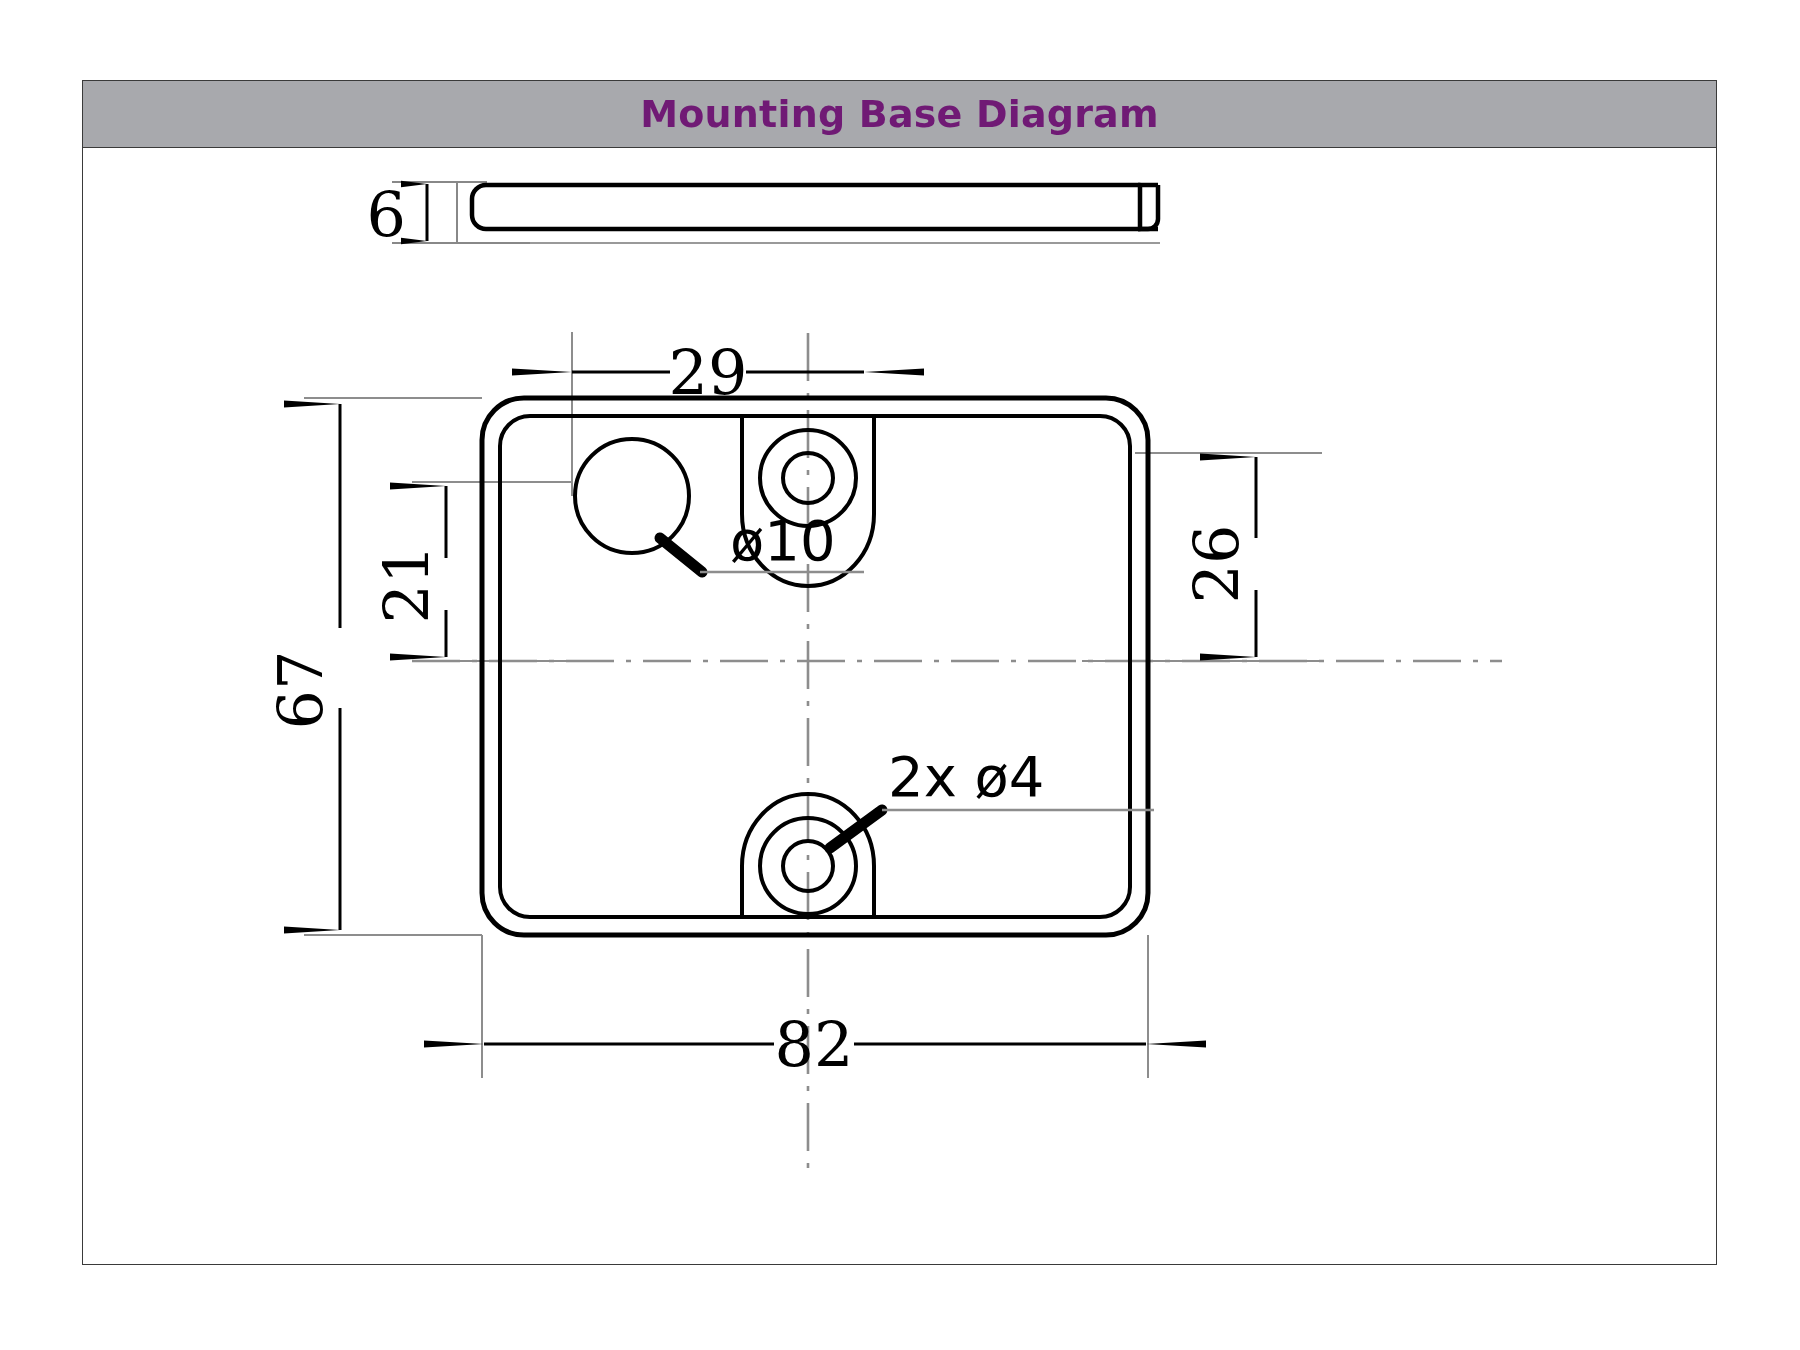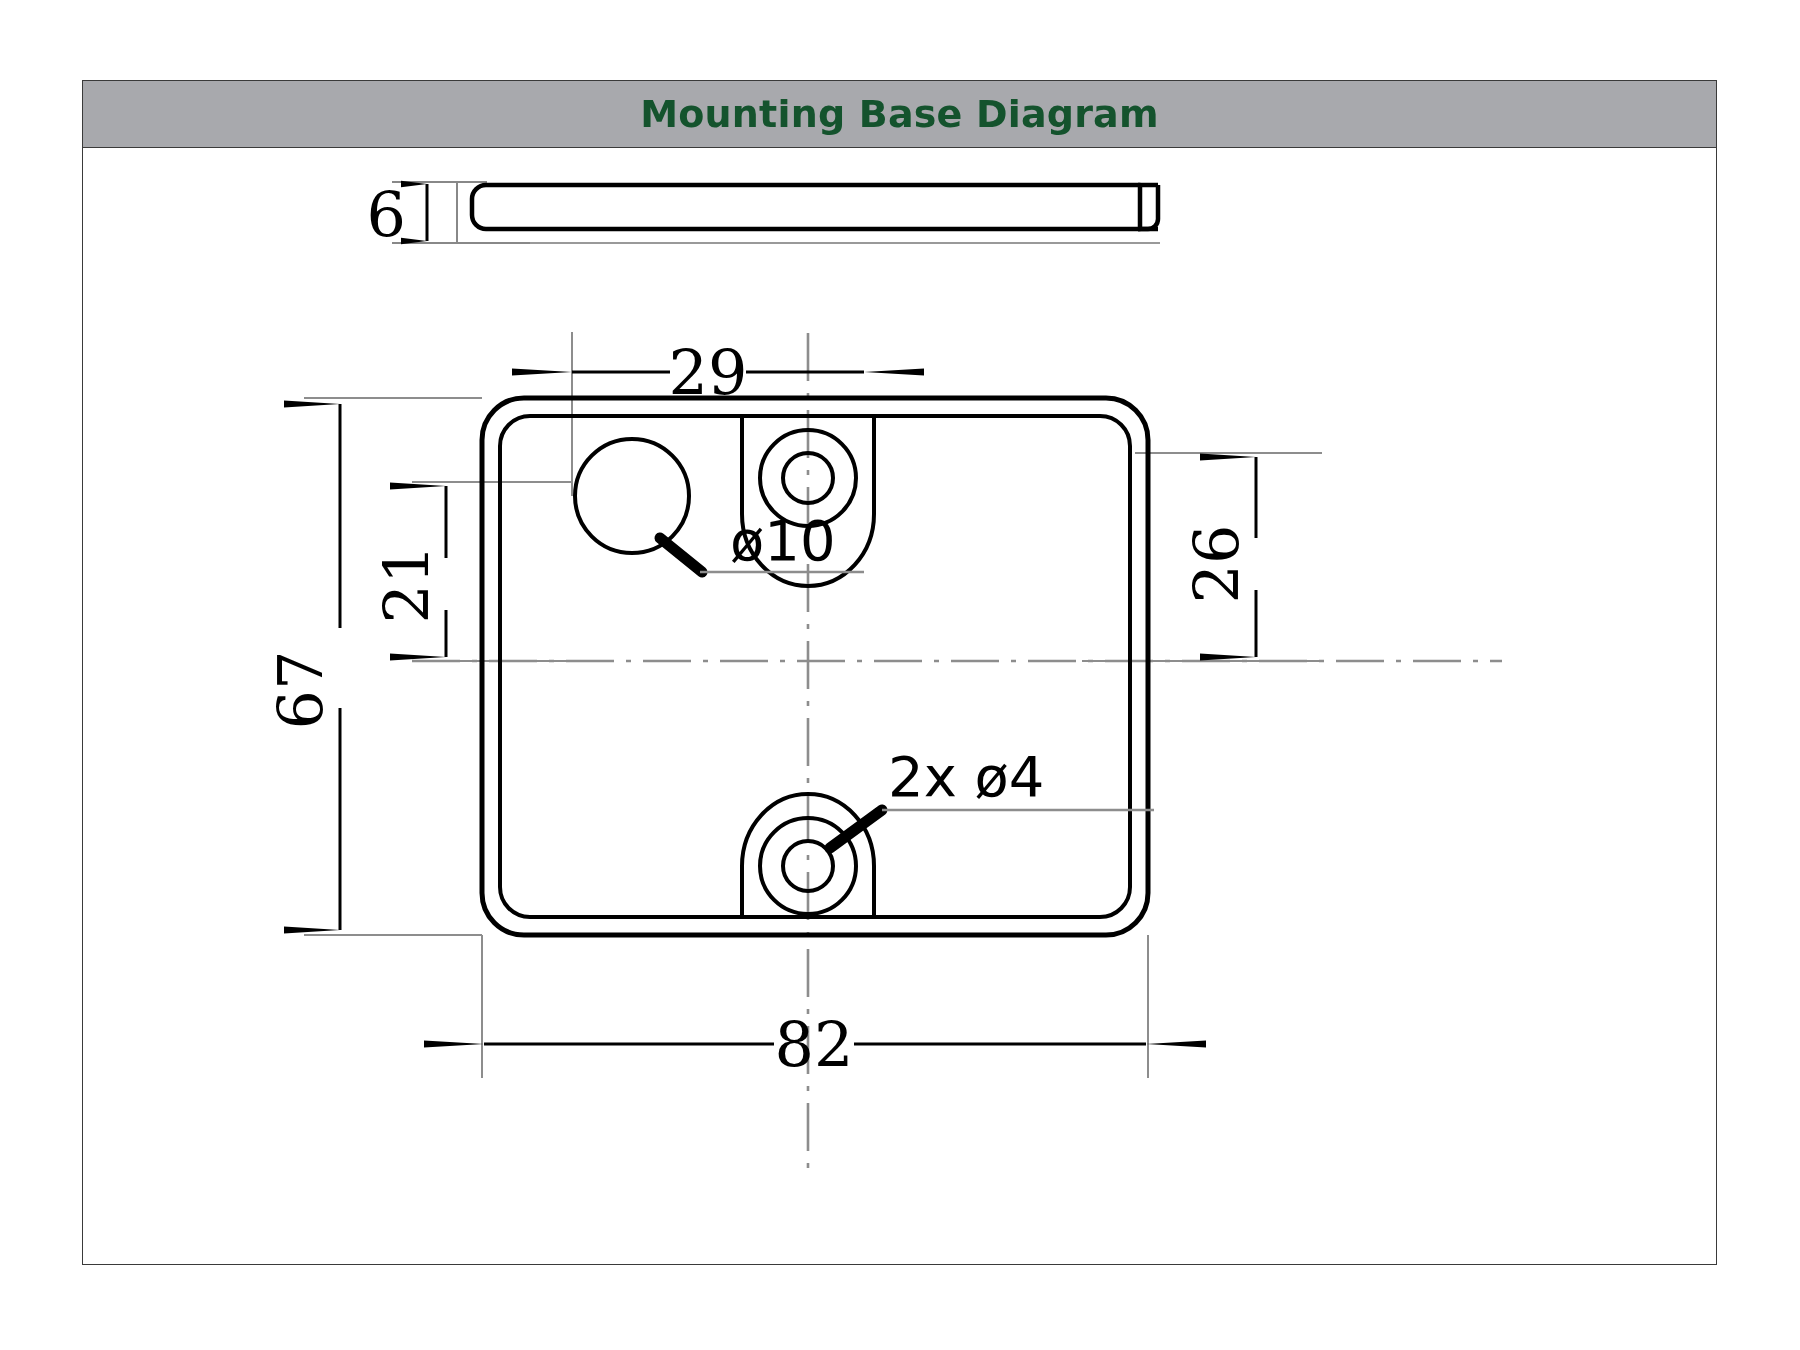--- a/index.html
+++ b/index.html
@@ -36,21 +36,21 @@
     width: 1635px;
     height: 68px;
     background: #a8a9ad;
     border: 1.5px solid #3a3a3a;
     box-sizing: border-box;
     display: flex;
     align-items: center;
     justify-content: center;
   }
   .title-text {
-    color: #14532d;
+    color: #701a75;
     font-family: "DejaVu Sans", sans-serif;
     font-weight: bold;
     font-size: 38px;
     letter-spacing: 0.2px;
     line-height: 1;
     white-space: nowrap;
   }
   .drawing {
     position: absolute;
     left: 82px;

